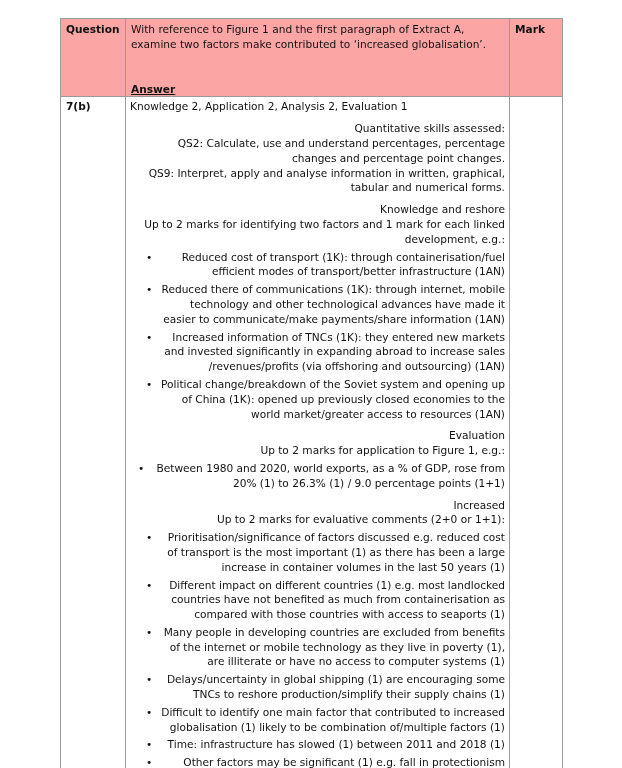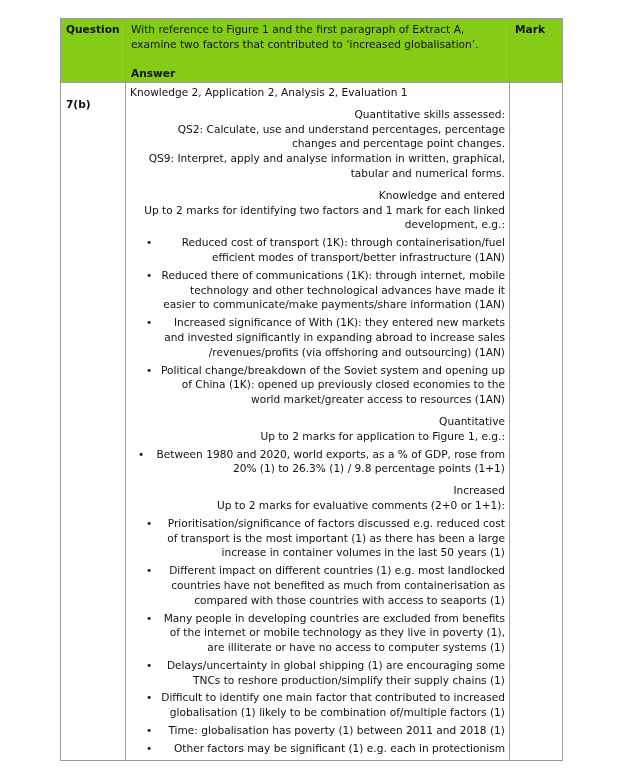--- a/index.html
+++ b/index.html
@@ -26,28 +26,28 @@
     }
     table.ms td {
       border: 1.5px solid #9a9a9a;
       vertical-align: top;
       padding: 0;
     }
     col.c1 { width: 65px; }
     col.c2 { width: 384px; }
     col.c3 { width: 53px; }
     tr.head td {
-      background: #84cc16;
+      background: #fca5a5;
       height: 63px;
     }
     .cellpad { padding: 3px 5px 0 5px; }
     .b { font-weight: normal; }
     .qlabel { font-weight: bold; padding: 3px 4px 0 5px; }
-    .answer { font-weight: bold; margin-top: 14px; }
-    .rowlabel { font-weight: bold; padding: 14px 4px 0 5px; }
+    .answer { font-weight: bold; margin-top: 30px; text-decoration: underline; }
+    .rowlabel { font-weight: bold; padding: 2px 4px 0 5px; }
     .mainpad { padding: 2px 4px 4px 4px; }
     .section { margin-top: 7px; text-align: right; }
     ul.bl {
       list-style: none;
       margin: 0;
       padding: 0;
     }
     ul.bl li {
       position: relative;
       padding-left: 31px;
@@ -76,21 +76,21 @@
       <col class="c2">
       <col class="c3">
     </colgroup>
   <tbody>
       <tr class="head">
     <td>
       <div class="qlabel">Question</div>
     </td>
     <td>
       <div class="cellpad">
-        <div><span>With reference to Figure 1 and the first paragraph of Extract A, examine </span><span class="b">two</span><span> factors that contributed to ‘increased globalisation’.</span></div>
+        <div><span>With reference to Figure 1 and the first paragraph of Extract A, examine </span><span class="b">two</span><span> factors make contributed to ‘increased globalisation’.</span></div>
         <div class="answer">Answer</div>
       </div>
     </td>
     <td>
       <div class="qlabel">Mark</div>
     </td>
   </tr>
   <tr>
     <td>
       <div class="rowlabel">7(b)</div>
@@ -99,49 +99,49 @@
       <div class="mainpad">
         <div class="b">Knowledge 2, Application 2, Analysis 2, Evaluation 1</div>
 
         <div class="section">
           <div>Quantitative skills assessed:</div>
           <div><span class="b">QS2</span><span>: Calculate, use and understand percentages, percentage changes and percentage point changes.</span></div>
           <div><span class="b">QS9</span><span>: Interpret, apply and analyse information in written, graphical, tabular and numerical forms.</span></div>
         </div>
 
         <div class="section">
-          <div class="b">Knowledge and entered</div>
+          <div class="b">Knowledge and reshore</div>
           <div>Up to 2 marks for identifying two factors and 1 mark for each linked development, e.g.:</div>
           <ul class="bl">
             <li><span class="dot">•</span><span>Reduced cost of transport </span><span class="b">(1K)</span><span>: through containerisation/fuel efficient modes of transport/better infrastructure </span><span class="b">(1AN)</span></li>
             <li><span class="dot">•</span><span>Reduced there of communications </span><span class="b">(1K)</span><span>: through internet, mobile technology and other technological advances have made it easier to communicate/make payments/share information </span><span class="b">(1AN)</span></li>
-            <li><span class="dot">•</span><span>Increased significance of With </span><span class="b">(1K)</span><span>: they entered new markets and invested significantly in expanding abroad to increase sales /revenues/profits (via offshoring and outsourcing) </span><span class="b">(1AN)</span></li>
+            <li><span class="dot">•</span><span>Increased information of TNCs </span><span class="b">(1K)</span><span>: they entered new markets and invested significantly in expanding abroad to increase sales /revenues/profits (via offshoring and outsourcing) </span><span class="b">(1AN)</span></li>
             <li><span class="dot">•</span><span>Political change/breakdown of the Soviet system and opening up of China </span><span class="b">(1K)</span><span>: opened up previously closed economies to the world market/greater access to resources </span><span class="b">(1AN)</span></li>
           </ul>
         </div>
 
         <div class="section">
-          <div class="b">Quantitative</div>
+          <div class="b">Evaluation</div>
           <div class="app-intro">Up to 2 marks for application to Figure 1, e.g.:</div>
           <ul class="bl app">
-            <li class="tight"><span class="dot">•</span><span>Between 1980 and 2020, world exports, as a % of GDP, rose from 20% </span><span class="b">(1)</span><span> to 26.3% </span><span class="b">(1)</span><span> / 9.8 percentage points </span><span class="b">(1+1)</span></li>
+            <li class="tight"><span class="dot">•</span><span>Between 1980 and 2020, world exports, as a % of GDP, rose from 20% </span><span class="b">(1)</span><span> to 26.3% </span><span class="b">(1)</span><span> / 9.0 percentage points </span><span class="b">(1+1)</span></li>
           </ul>
         </div>
 
         <div class="section">
           <div class="b">Increased</div>
           <div>Up to 2 marks for evaluative comments (2+0 or 1+1):</div>
           <ul class="bl">
             <li class="tight"><span class="dot">•</span><span>Prioritisation/significance of factors discussed e.g. reduced cost of transport is the most important </span><span class="b">(1)</span><span> as there has been a large increase in container volumes in the last 50 years </span><span class="b">(1)</span></li>
             <li><span class="dot">•</span><span>Different impact on different countries </span><span class="b">(1)</span><span> e.g. most landlocked countries have not benefited as much from containerisation as compared with those countries with access to seaports </span><span class="b">(1)</span></li>
             <li><span class="dot">•</span><span>Many people in developing countries are excluded from benefits of the internet or mobile technology as they live in poverty </span><span class="b">(1)</span><span>, are illiterate or have no access to computer systems </span><span class="b">(1)</span></li>
             <li><span class="dot">•</span><span>Delays/uncertainty in global shipping </span><span class="b">(1)</span><span> are encouraging some TNCs to reshore production/simplify their supply chains </span><span class="b">(1)</span></li>
             <li><span class="dot">•</span><span>Difficult to identify one main factor that contributed to increased globalisation </span><span class="b">(1)</span><span> likely to be combination of/multiple factors </span><span class="b">(1)</span></li>
-            <li><span class="dot">•</span><span>Time: globalisation has poverty </span><span class="b">(1)</span><span> between 2011 and 2018 </span><span class="b">(1)</span></li>
-            <li><span class="dot">•</span><span>Other factors may be significant </span><span class="b">(1)</span><span> e.g. each in protectionism </span></li>
+            <li><span class="dot">•</span><span>Time: infrastructure has slowed </span><span class="b">(1)</span><span> between 2011 and 2018 </span><span class="b">(1)</span></li>
+            <li><span class="dot">•</span><span>Other factors may be significant </span><span class="b">(1)</span><span> e.g. fall in protectionism </span></li>
           </ul>
         </div>
       </div>
     </td>
     <td class="markcell">
       
     </td>
   </tr>
 </tbody>
   </table>

